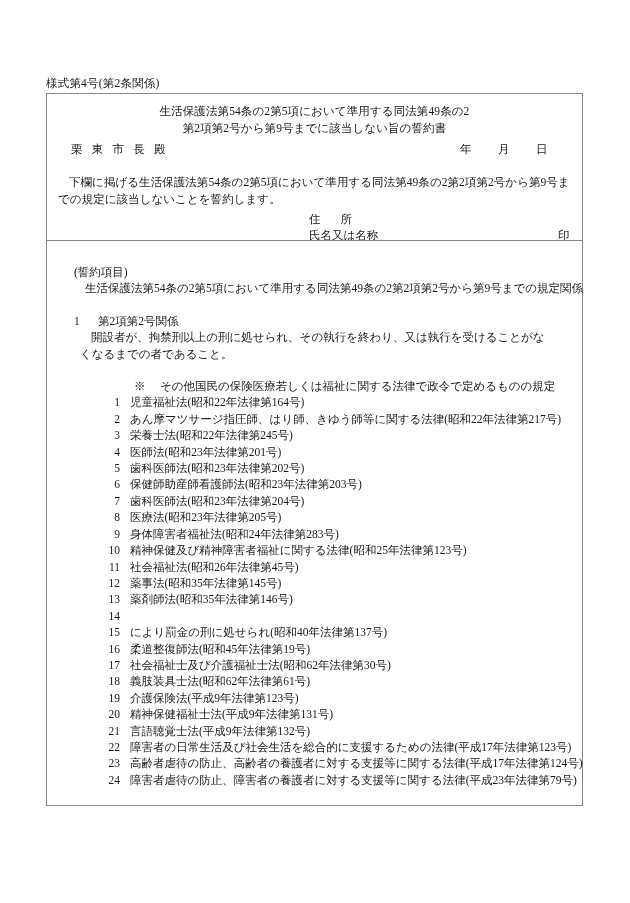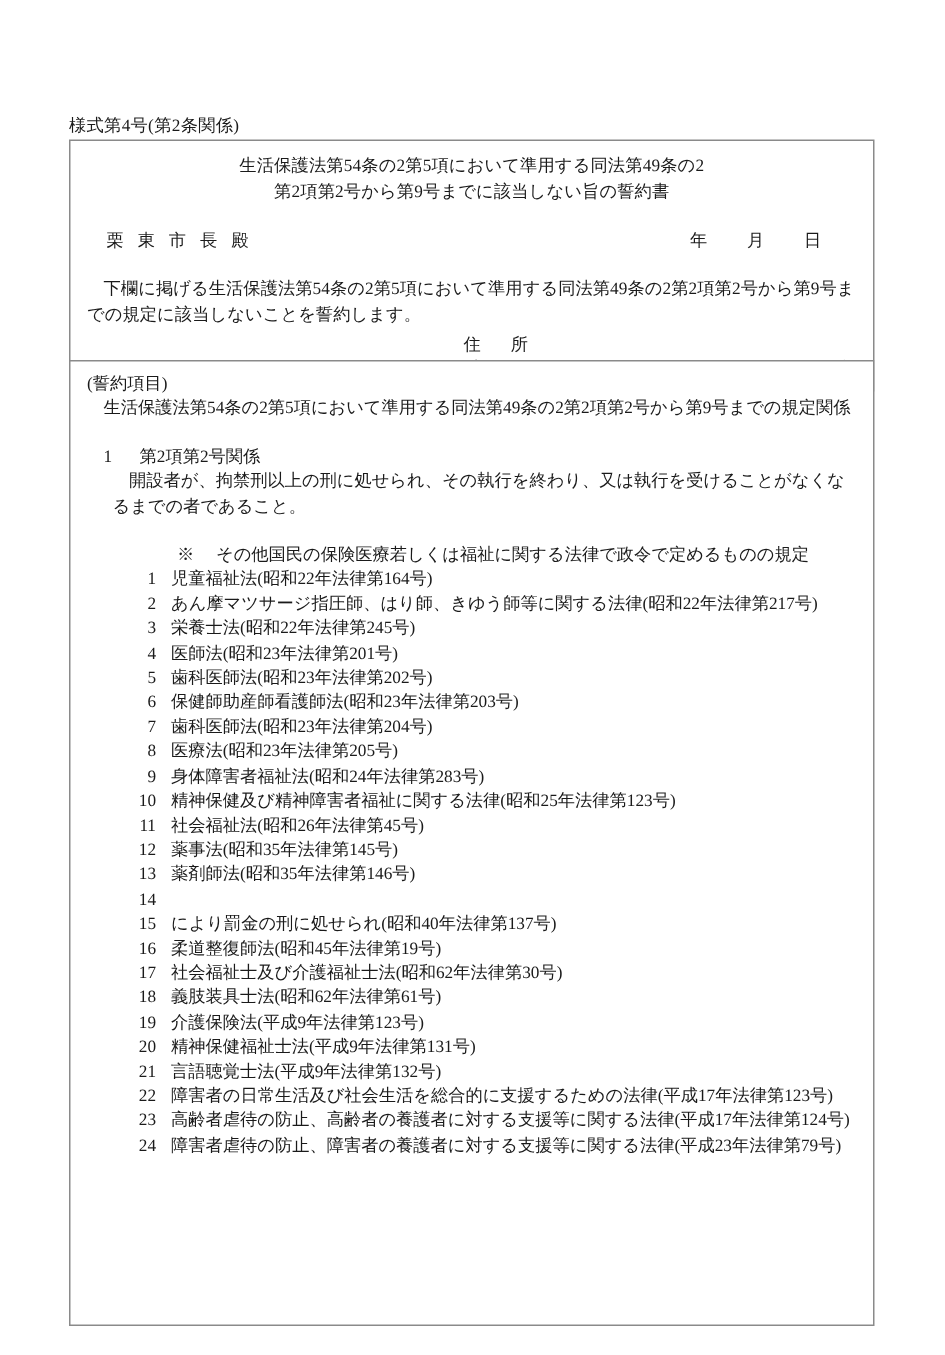--- a/index.html
+++ b/index.html
@@ -43,37 +43,37 @@
   }
 
   #box-header {
     top: 93px;
     height: 168px;
     padding: 0;
   }
 
   #box-body {
     top: 240px;
-    height: 644px;
-    padding: 0;
+    height: 566px;
+    padding: 16px;
   }
 
   
   .title-block {
     text-align: center;
     font-size: 11.5px;
     line-height: 17px;
     padding-top: 9px;
     letter-spacing: 0.1px;
   }
   .title-line { white-space: nowrap; }
 
   .addressee-row {
     position: relative;
-    margin-top: 16px;
+    margin-top: 5px;
     height: 18px;
   }
   .addressee {
     position: absolute;
     left: 24px;
     top: 0;
     font-size: 11.5px;
     letter-spacing: 3.2px;
     white-space: nowrap;
   }
@@ -127,21 +127,20 @@
     white-space: nowrap;
   }
   .section-sub {
     text-indent: 11px;
     white-space: nowrap;
   }
   .spacer { height: 16px; }
 
   .clause {
     margin-top: 0;
-    margin-left: 11px;
   }
   .clause-title {
     position: relative;
     padding-left: 0;
     white-space: nowrap;
   }
   .clause-num {
     display: inline-block;
     width: 24px;
   }

